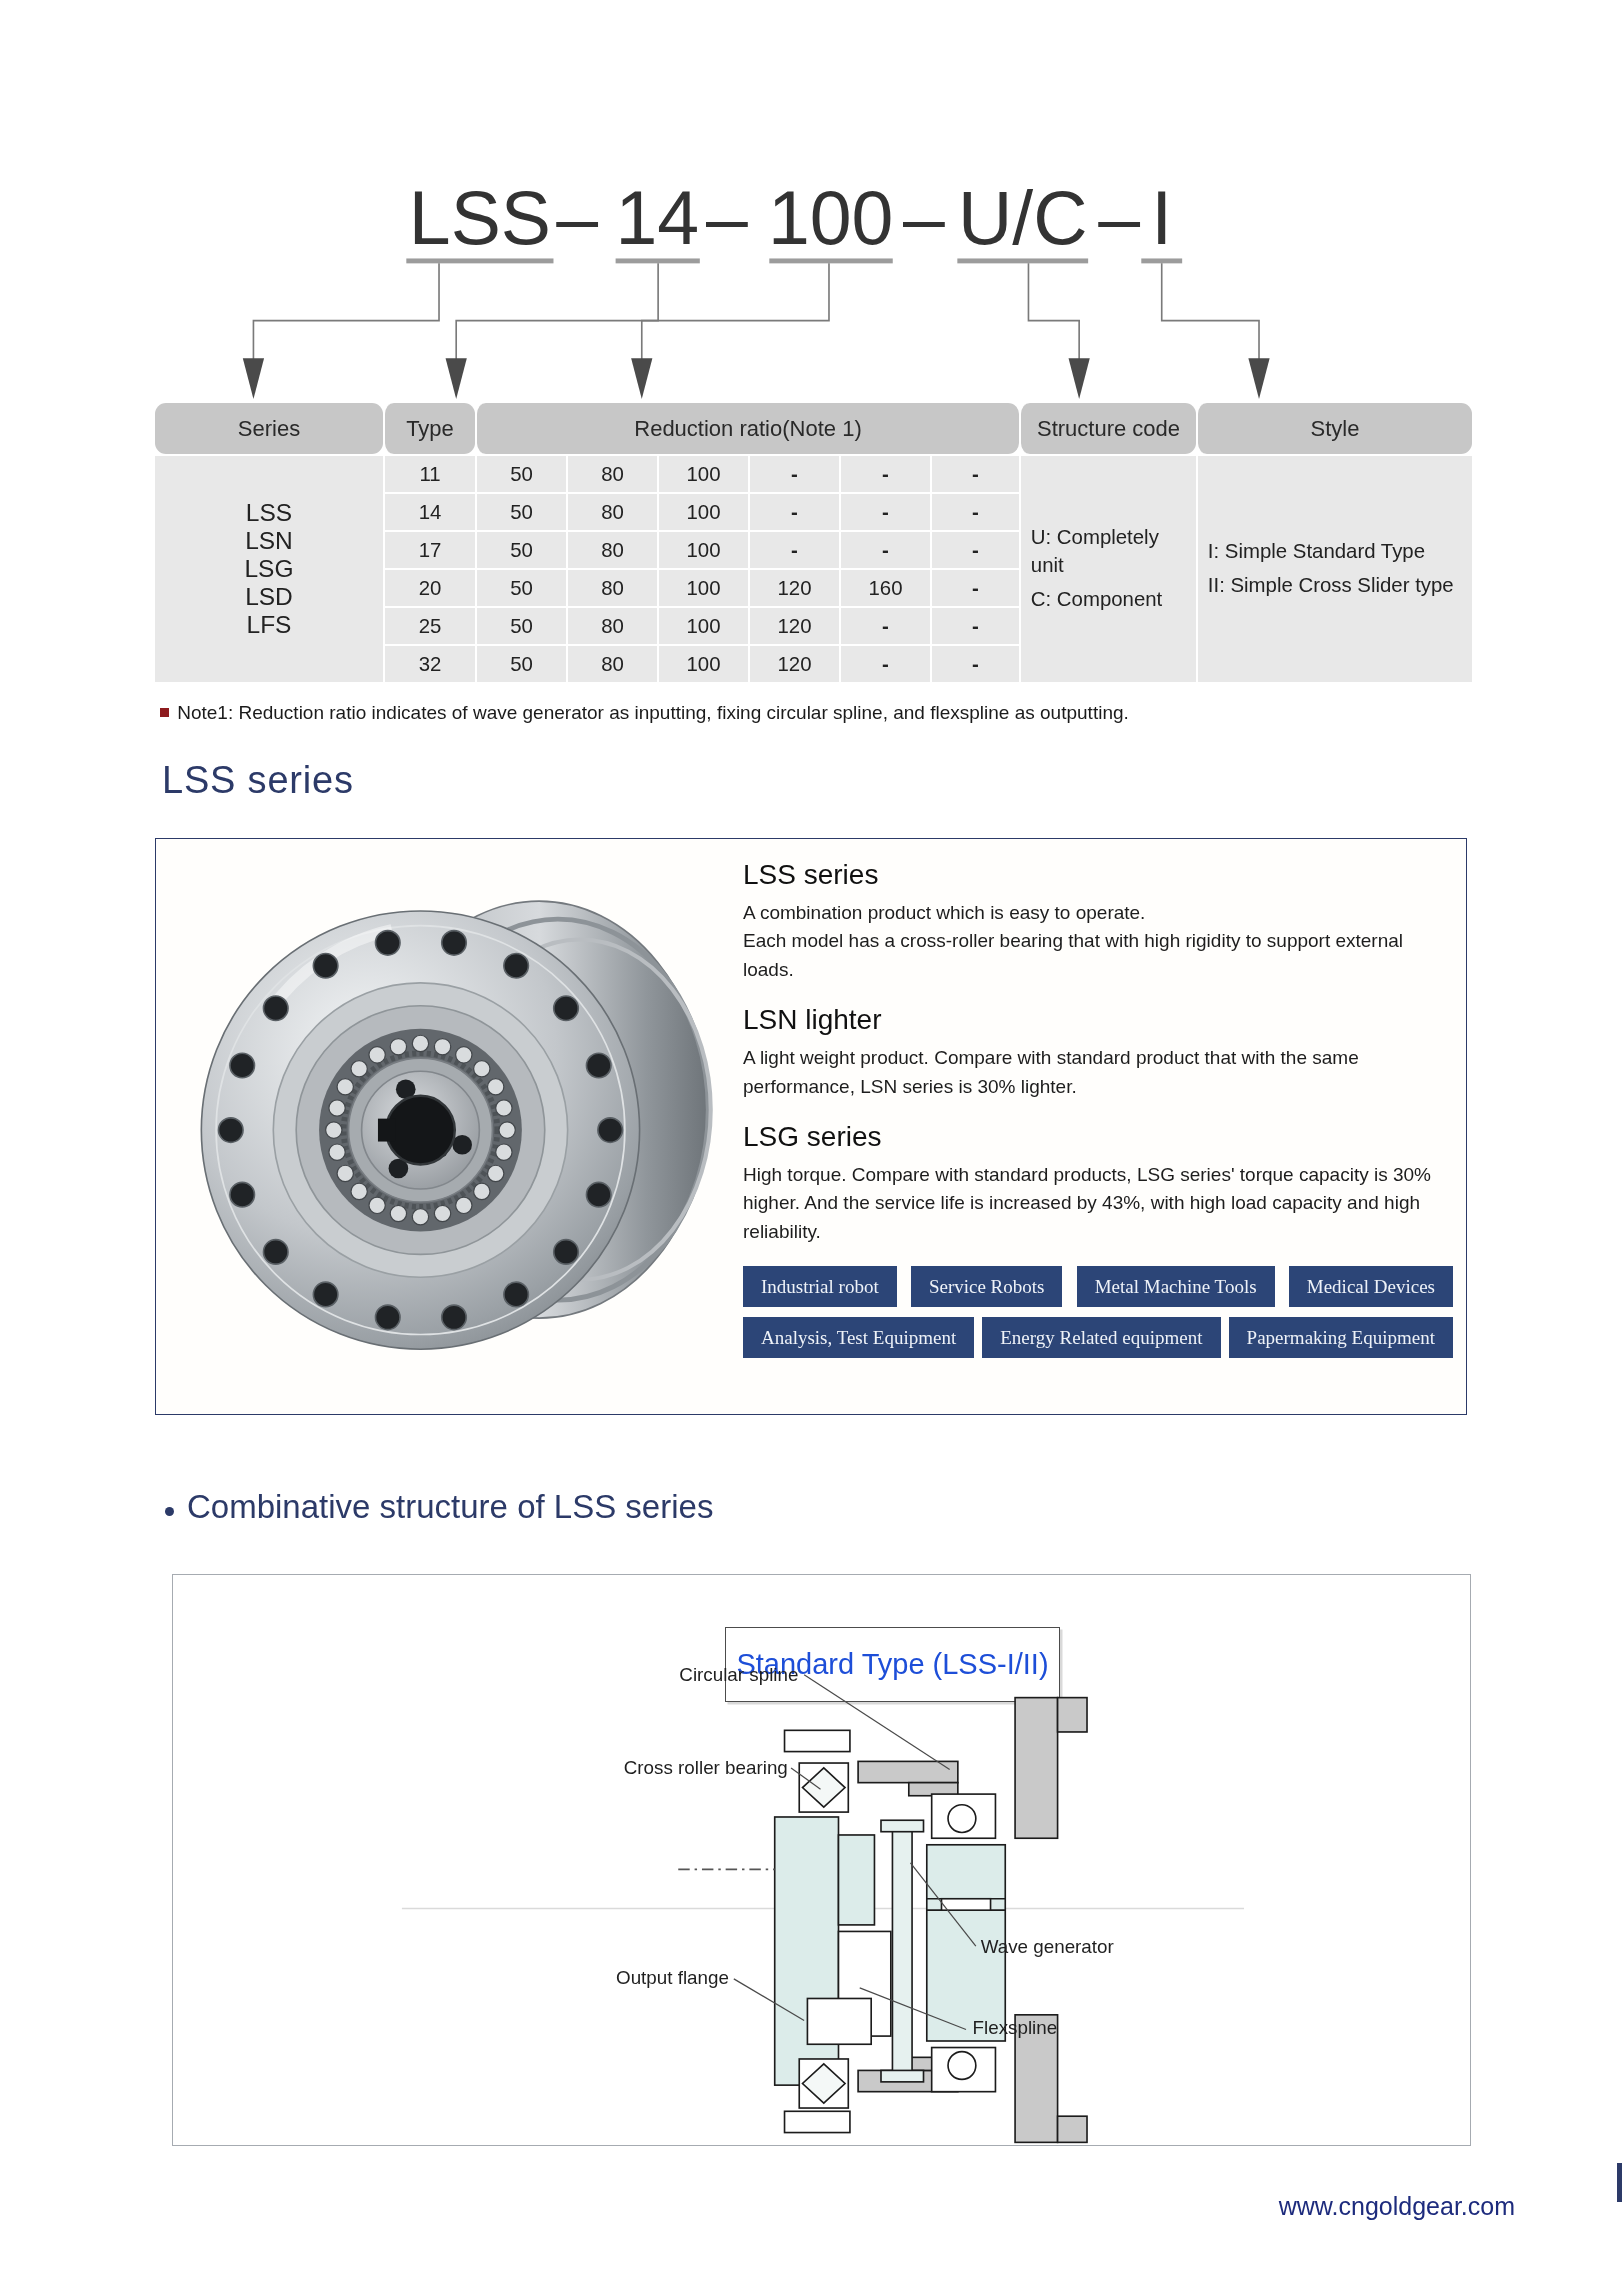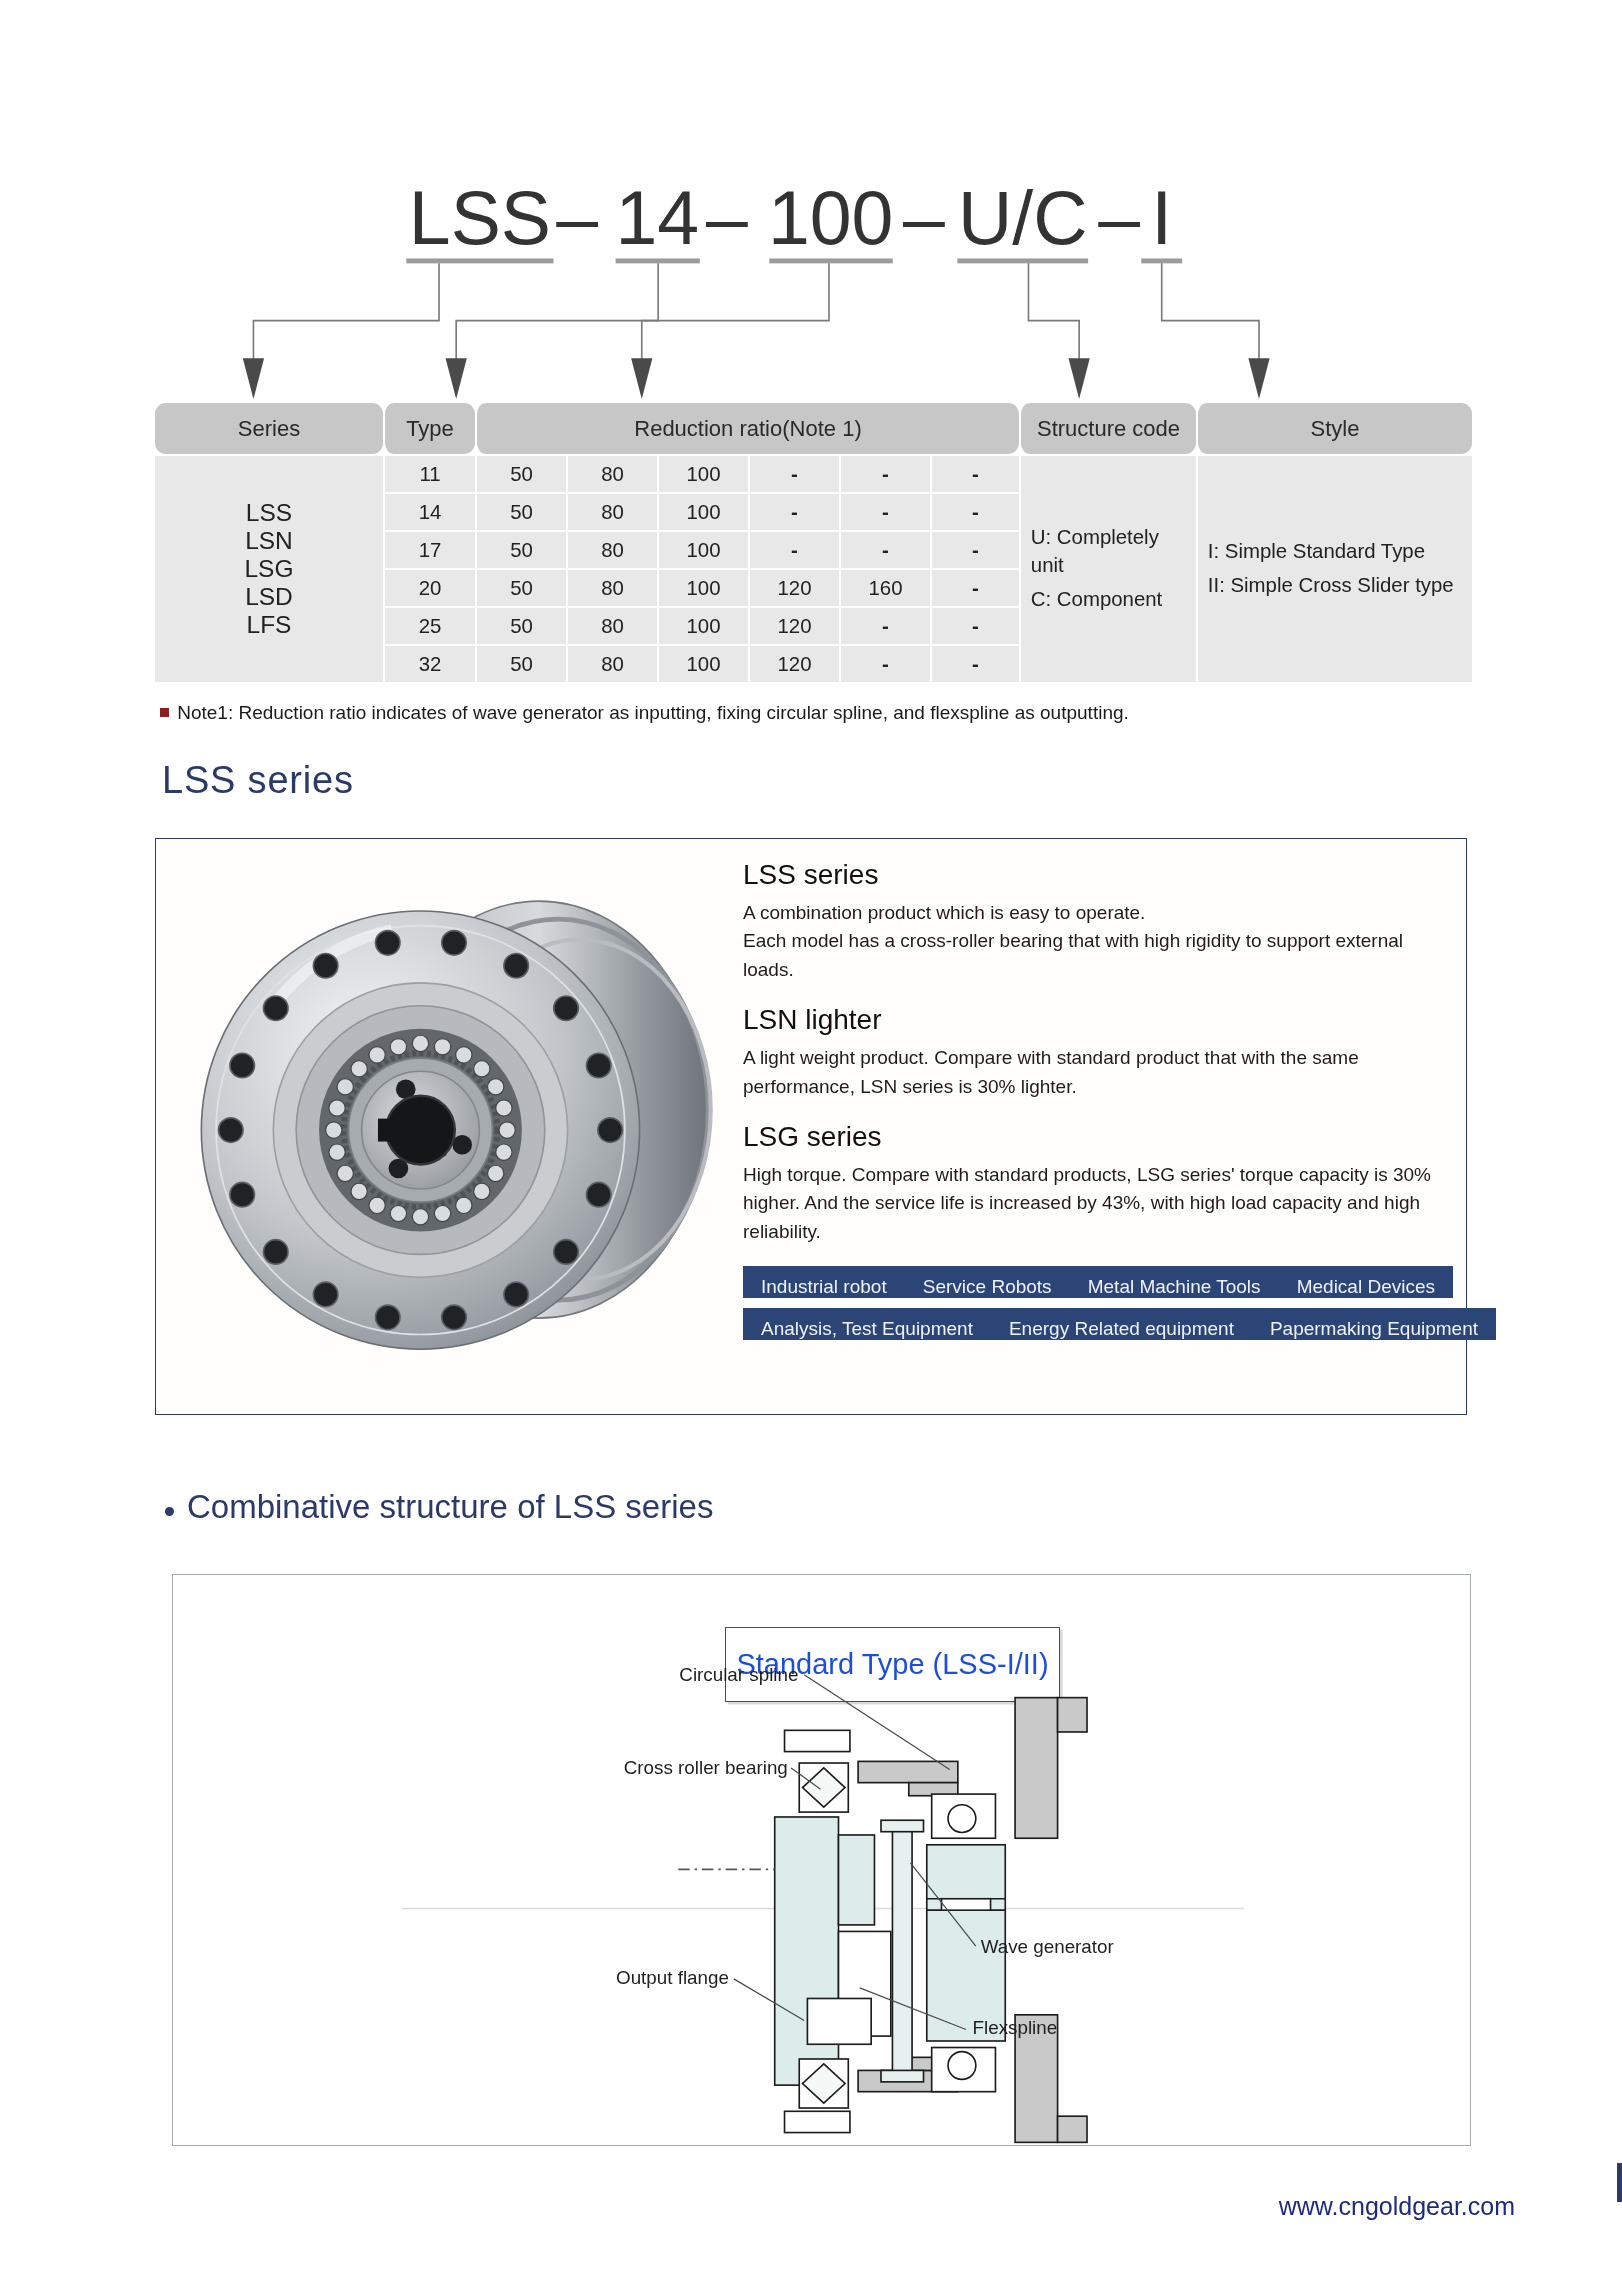--- a/index.html
+++ b/index.html
@@ -38,22 +38,22 @@
 
   
   .product-box{position:absolute;left:155px;top:838px;width:1312px;height:577px;
     border:1.6px solid #2c3a68;background:#fffefc;box-sizing:border-box;}
   .photo-svg{position:absolute;left:11.4px;top:21px;}
   .prod-col{position:absolute;left:587px;top:19.6px;width:710px;}
   .prod-col h3{margin:0 0 8.2px 0;font-size:28px;font-weight:400;color:#101010;}
   .prod-col p{margin:0 0 19.6px 0;font-size:19px;line-height:1.5;color:#1d1d1d;white-space:pre-line;}
   .app-heading{margin:4.9px 0 21px 0;font-size:34px;font-weight:400;color:#101010;}
   .badge-row{display:flex;justify-content:space-between;margin-bottom:9.8px;}
-  .badge{background:#2c4577;color:#eef2f8;font-size:19px;height:32px;line-height:41px;
-    padding:0 18px;text-align:left;white-space:nowrap;}
+  .badge{background:#2c4577;color:#eef2f8;font-size:19px;height:41px;line-height:41px;
+    padding:0 18px;text-align:left;white-space:nowrap;font-family:Liberation Serif, serif;}
 
   
   .comb-heading{position:absolute;left:165px;top:1488px;display:flex;align-items:flex-start;}
   .comb-bullet{width:9px;height:9px;border-radius:50%;background:#2c3a68;margin:19px 13px 0 0;}
   .comb-text{font-size:33px;color:#2c3a68;}
 
   .diagram-box{position:absolute;left:172px;top:1574px;width:1299px;height:572px;
     border:1.6px solid #a6abb1;background:#ffffff;box-sizing:border-box;}
   .diagram-title{position:absolute;left:552px;top:52px;width:335px;height:75px;
     border:1.6px solid #4c4c4c;background:#ffffff;box-shadow:2.5px 2.5px 0 rgba(0,0,0,0.15);

